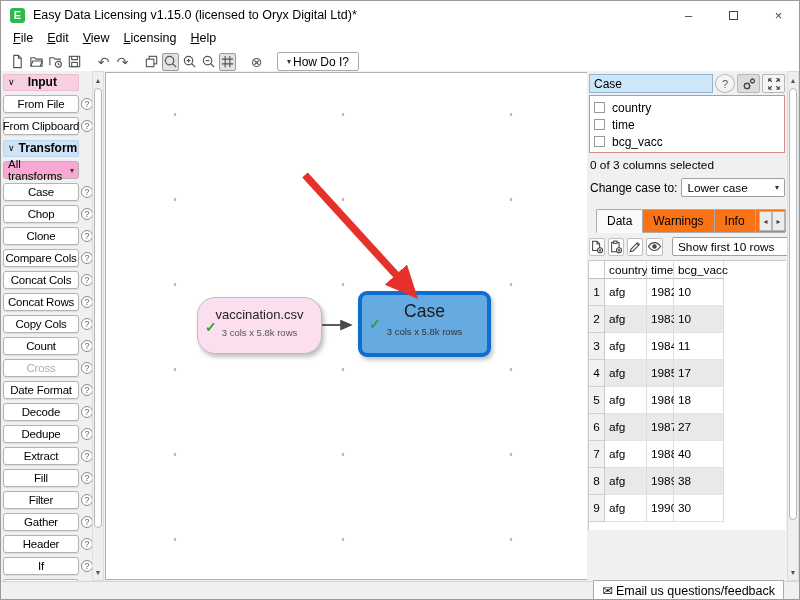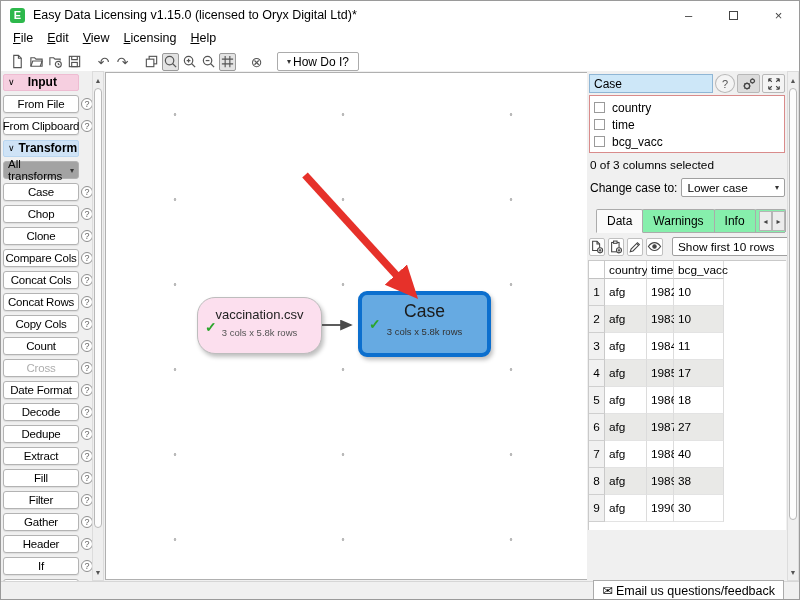--- a/index.html
+++ b/index.html
@@ -36,21 +36,21 @@
   .sb-rows { position:absolute; left:2px; top:2px; width:90px; display:flex; flex-direction:column; gap:4px; }
   .sb-row { display:flex; align-items:center; gap:2px; height:18px; }
   .sb-btn { width:76px; height:18px; background:#fff; border:1px solid #b3b3b3; border-radius:3px; display:flex; align-items:center; justify-content:center;
             font-size:11.5px; letter-spacing:-0.2px; white-space:nowrap; box-shadow:0 1px 1px rgba(0,0,0,.08); }
   .sb-btn.disabled { color:#adadad;text-align:right; }
   .sb-header { width:76px; height:17px; border-radius:2px; display:flex; align-items:center; font-weight:bold; font-size:12px; }
   .sb-header .chev { font-size:9px; margin:0 4px 0 4px; font-weight:normal; }
   .sb-header .hlabel { flex:1; text-align:center; margin-right:12px; }
   .hdr-input { background:#f6cfe0; border:1px solid #eebcd2; }
   .hdr-transform { background:#cfe3f6; border:1px solid #b9d6f0; }
-  .sb-drop { width:76px; height:18px; background:#a3a3a3; border:1px solid #b3b3b3; border-radius:3px; display:flex; align-items:center; padding:0 4px; font-size:11.5px; }
+  .sb-drop { width:76px; height:18px; background:#f9a8d4; border:1px solid #b3b3b3; border-radius:3px; display:flex; align-items:center; padding:0 4px; font-size:11.5px; }
   .sb-drop .dlabel { flex:1; }
   .sb-drop .arr { font-size:8px; color:#333; }
   .help-circle { width:12px; height:12px; border:1px solid #8f8f8f; border-radius:50%; color:#666; font-size:9px; display:flex; align-items:center; justify-content:center; background:#fff; flex:none; }
   
   .vscroll { position:absolute; width:12px; background:#efefef; border:1px solid #dcdcdc; }
   .vs-arrow { position:absolute; left:0; width:10px; height:14px; display:flex; align-items:center; justify-content:center; font-size:7px; color:#555; }
   .vs-thumb { position:absolute; left:1px; width:8px; background:#fdfdfd; border:1px solid #b8b8b8; border-radius:4px; }
   .sb-scroll { left:91px; top:0; height:510px; }
   .rp-scroll { left:786px; top:0; height:510px; }
   
@@ -80,21 +80,21 @@
   .col-item { display:flex; align-items:center; gap:7px; height:15px; margin-top:2px; }
   .cbox { width:11px; height:11px; border:1px solid #9a9a9a; background:#fff; flex:none; margin-left:2px; }
   .rp-text { margin:5px 2px 0 3px; font-size:11.8px; }
   .case-row { display:flex; align-items:center; margin:6px 2px 0 3px; gap:4px; }
   .dropdown { height:19px; background:#fff; border:1px solid #9f9f9f; border-radius:2px; display:flex; align-items:center; padding:0 5px; font-size:11.8px;gap:16px; }
   .dropdown .dlabel { flex:1; white-space:nowrap; }
   .dropdown .arr { font-size:8px; color:#333; margin-left:4px; }
   .case-drop { flex:1; }
   
   .tabbar { display:flex; align-items:flex-end; margin:12px 2px 0 9px; height:24px; border-bottom:1px solid #ababab; position:relative; }
-  .tab { height:23px; display:flex; align-items:center; justify-content:center; padding:0 10px; font-size:12px; background:#86efac;
+  .tab { height:23px; display:flex; align-items:center; justify-content:center; padding:0 10px; font-size:12px; background:#f97316;
          border:1px solid #ababab; border-bottom:none; margin-right:-1px; border-radius:2px 2px 0 0; }
   .tab.active { background:#fafafa; height:24px; margin-bottom:-1px; border-bottom:1px solid #fafafa; }
   .tab.clipped { max-width:36px; overflow:hidden; padding:0 4px 0 8px; justify-content:flex-start; }
   .tab-scroll { position:absolute; right:0; bottom:1px; display:flex; }
   .tab-scroll .ts-btn { width:13px; height:20px; background:#ececec; border:1px solid #b5b5b5; display:flex; align-items:center; justify-content:center; font-size:8px; color:#444; }
   
   .icons-row { display:flex; align-items:center; margin:4px 2px 0 2px; gap:3px; }
   .rows-drop { margin-left:6px; flex:1; }
   .dtable { margin:4px 0 0 0; background:#fff; border-top:1px solid #c9c9c9; border-left:1px solid #c9c9c9; height:270px; width:198px; margin-left:1px; overflow:hidden; }
   .trow { display:flex; }

